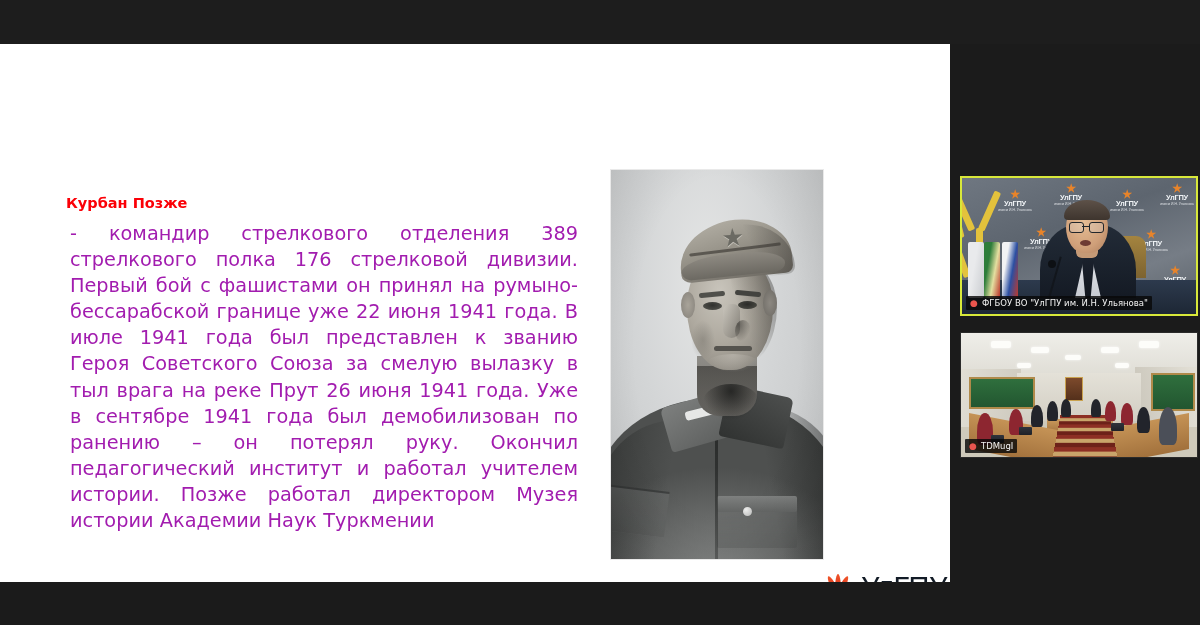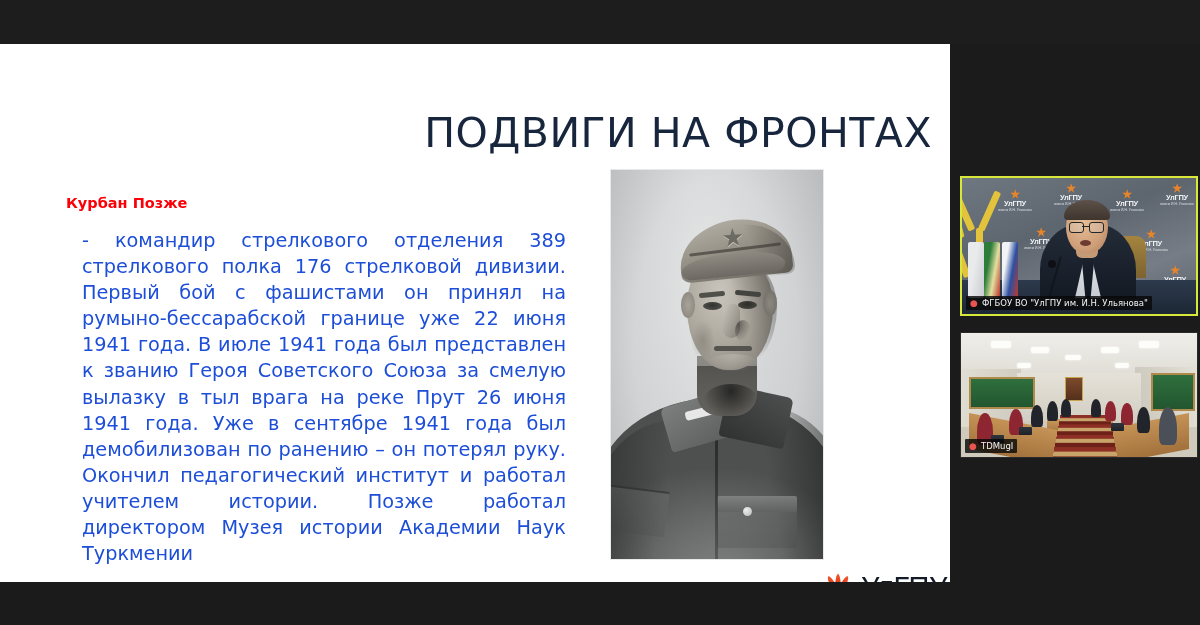--- a/index.html
+++ b/index.html
@@ -58,22 +58,22 @@
   }
   #person-name {
     color: #fb0007;
     font-weight: bold;
     font-size: 14.5px;
     line-height: 18px;
     margin: 0 0 9px 0;
     font-family: "DejaVu Sans", sans-serif;
   }
   #person-bio {
-    margin: 16px;
-    color: #1d4ed8;
+    margin: 4px;
+    color: #a21caf;
     font-size: 19.3px;
     line-height: 26.1px;
     text-align: justify;
     text-align-last: left;
     font-family: "DejaVu Sans", sans-serif;
     word-spacing: 0.2px;
   }
 
   
   #portrait-frame {
@@ -590,21 +590,20 @@
 </head>
 <body>
 
 <div id="screen">
 
   <div id="top-bar"></div>
   <div id="bottom-bar"></div>
 
   <div id="slide">
 
-    <div id="slide-title">ПОДВИГИ НА ФРОНТАХ</div>
 
     <div id="text-column">
       <p id="person-name">Курбан Позже</p>
       <p id="person-bio">- командир стрелкового отделения 389 стрелкового полка 176 стрелковой дивизии. Первый бой с фашистами он принял на румыно-бессарабской границе уже 22 июня 1941 года. В июле 1941 года был представлен к званию Героя Советского Союза за смелую вылазку в тыл врага на реке Прут 26 июня 1941 года. Уже в сентябре 1941 года был демобилизован по ранению – он потерял руку. Окончил педагогический институт и работал учителем истории. Позже работал директором Музея истории Академии Наук Туркмении</p>
     </div>
 
     <div id="portrait-frame" title="Черно-белая фотография солдата в пилотке со звездой">
       <div id="portrait-canvas">
         <div class="pz" id="bg-paper"></div>
         <div class="pz" id="tunic"></div>

